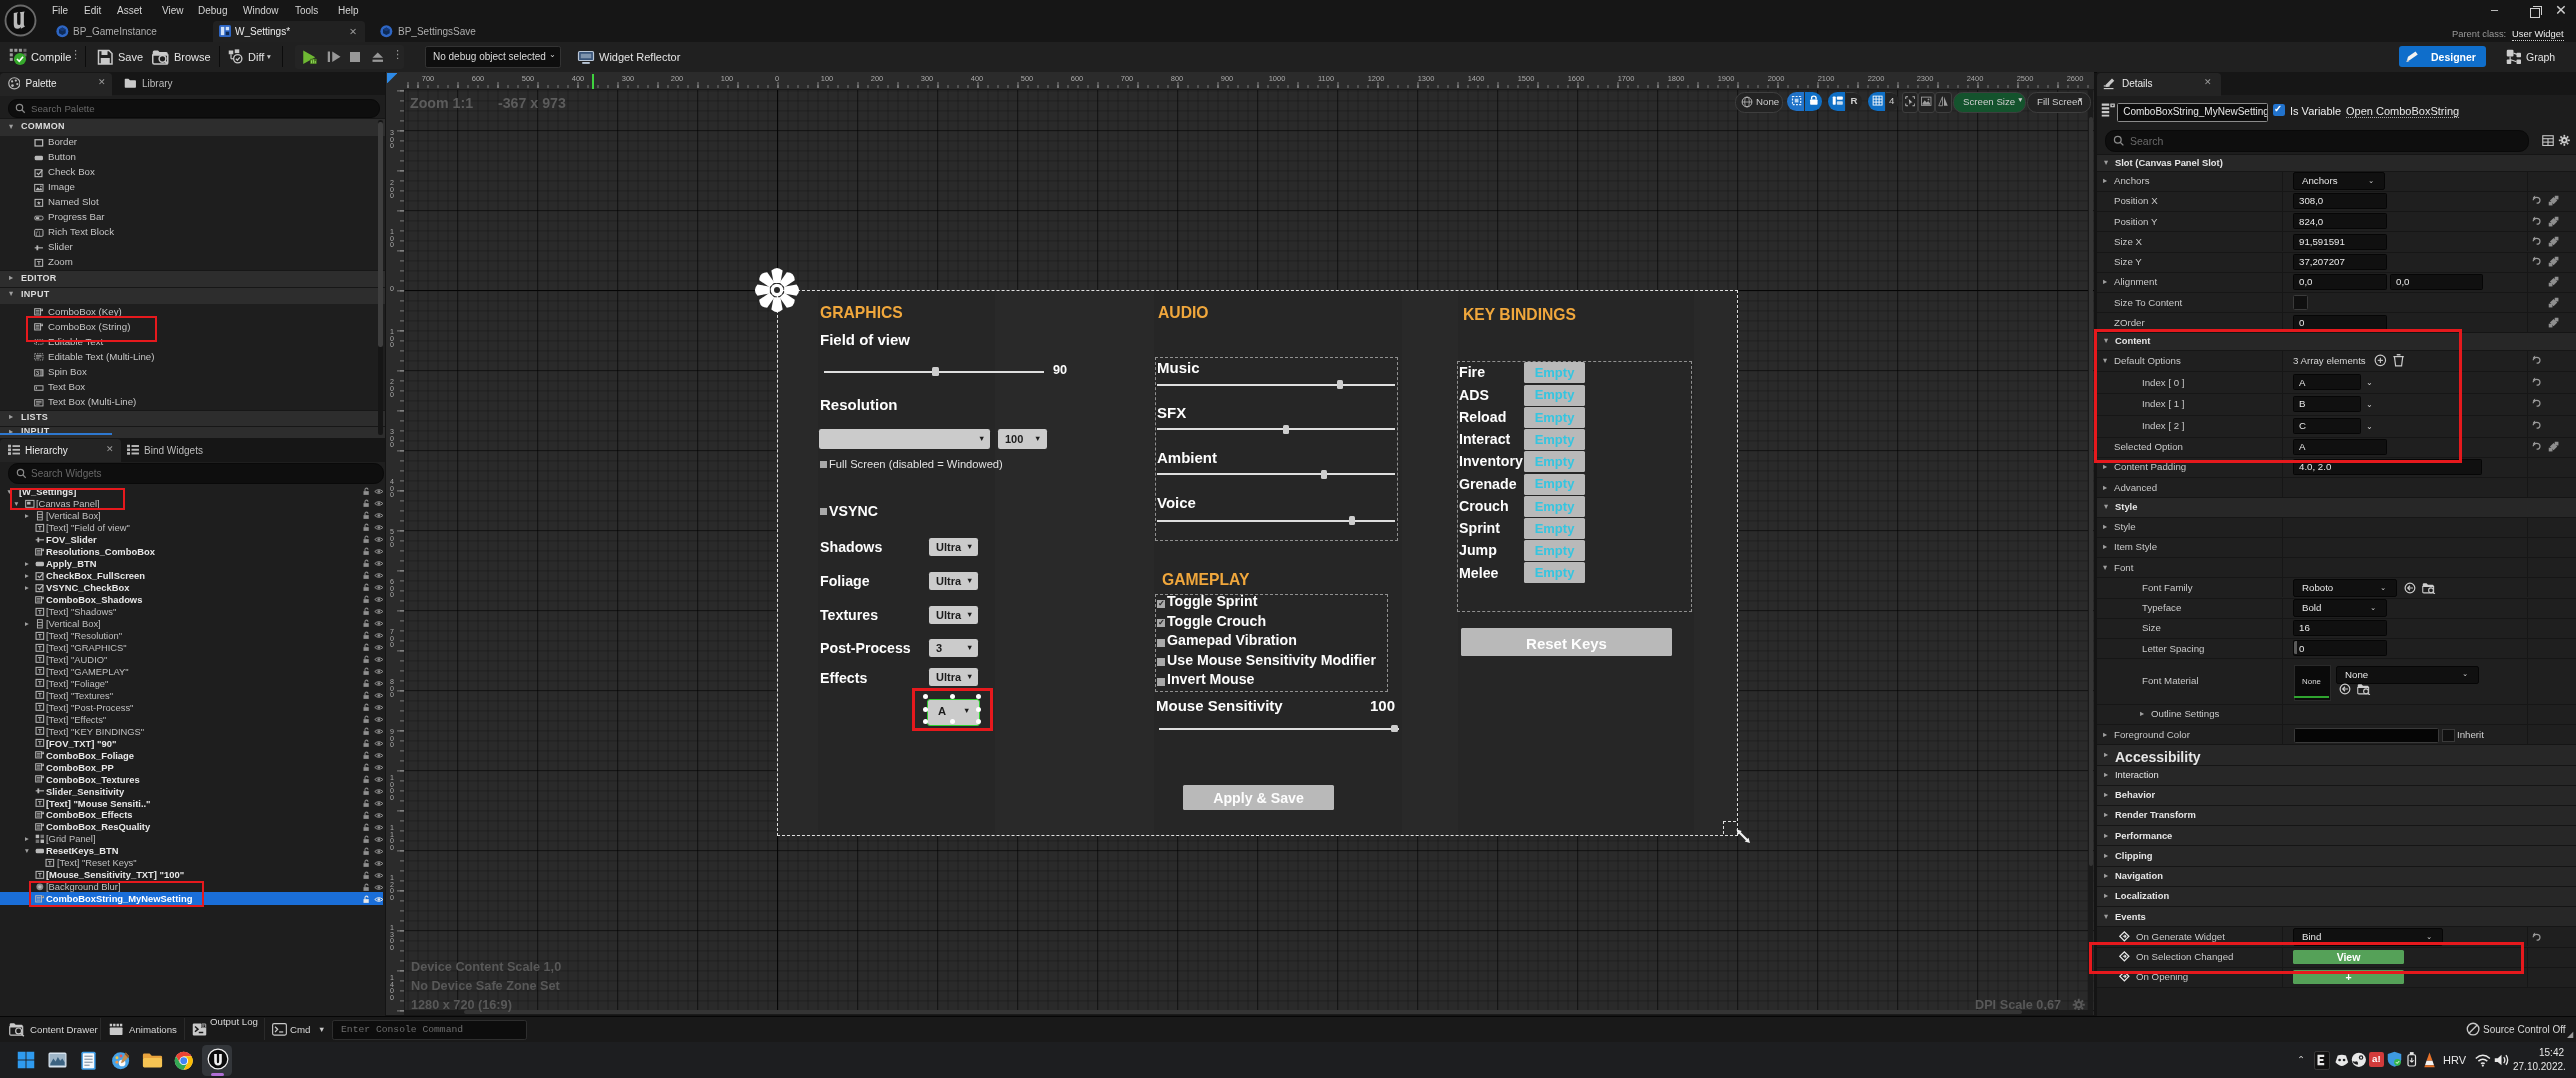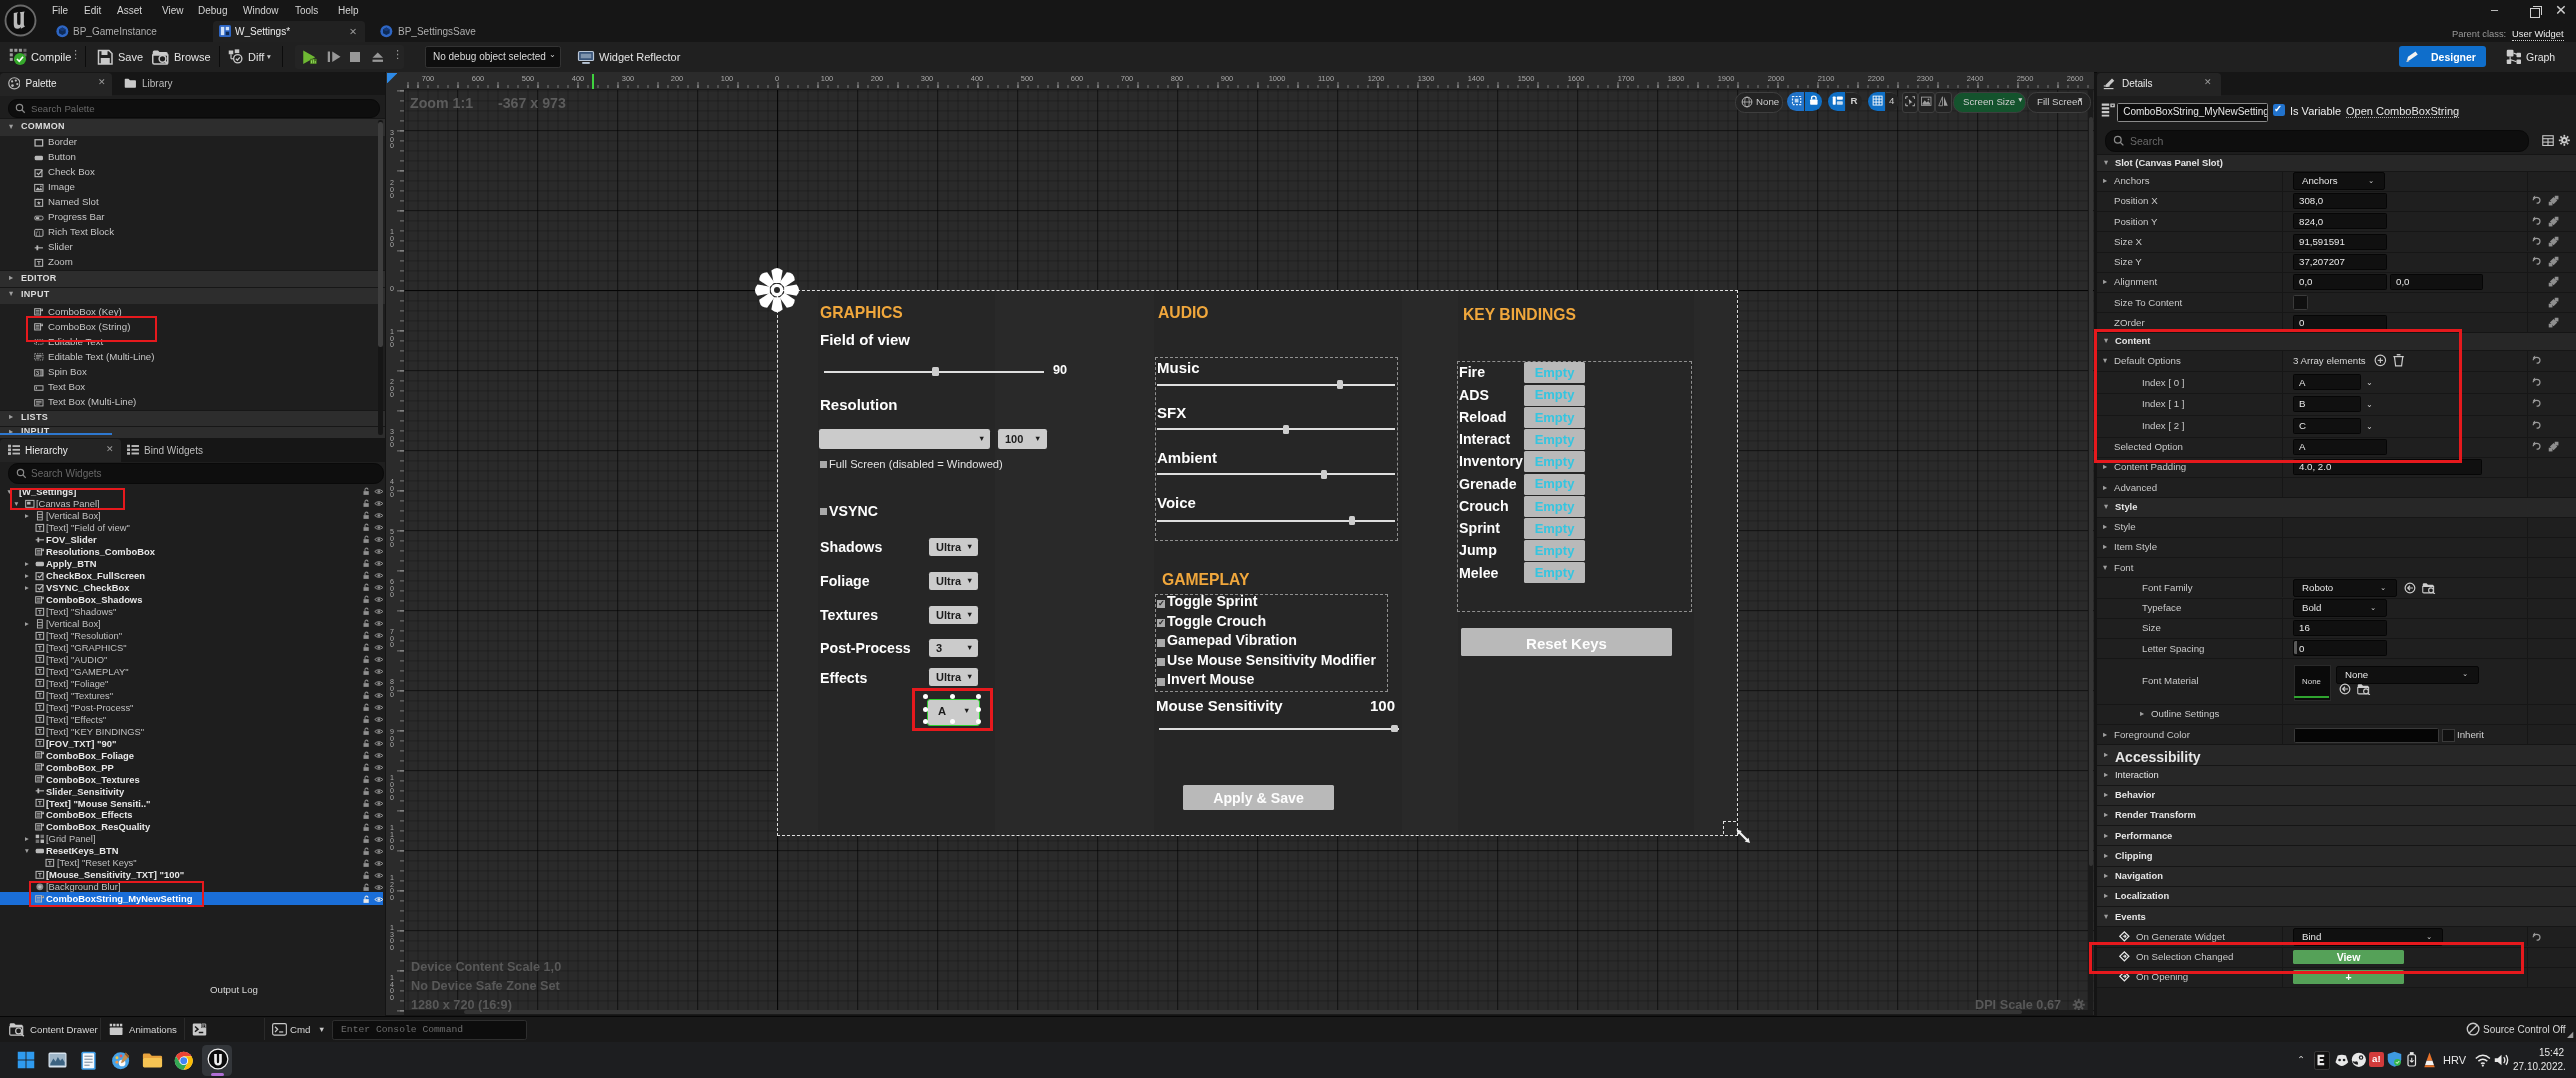--- a/index.html
+++ b/index.html
@@ -1586,21 +1586,21 @@
   </svg>
 <div class="tx" style="left:129px;top:1024px;font-size:9.7px;color:#d8d8d8">Animations</div>
 <div class="a" style="left:184px;top:1018px;width:0.7px;height:22px;background:#2a2a2a"></div>
 <svg class="a" style="left:192px;top:1022px" width="15" height="15" viewBox="0 0 20 20">
 <rect x="1" y="2" width="18" height="16" rx="1.5" fill="#c9c9c9"></rect>
 <path d="M4 6 L8 9.5 L4 13" stroke="#191919" stroke-width="2" fill="none"></path>
     <line x1="9" y1="14" x2="15" y2="14" stroke="#191919" stroke-width="2"></line>
 <rect x="12" y="1" width="7" height="7" fill="#191919"></rect>
     <path d="M13 2.5 L18 2.5 L18 7.5 L13 7.5 Z M13.8 4 L17 4 M13.8 5.5 L16 5.5" stroke="#c9c9c9" stroke-width="0.9" fill="none"></path>
   </svg>
-<div class="tx" style="left:210px;top:984px;font-size:9.7px;color:#d8d8d8">Output Log</div>
+<div class="tx" style="left:210px;top:1016px;font-size:9.7px;color:#d8d8d8">Output Log</div>
 <div class="a" style="left:264px;top:1018px;width:0.7px;height:22px;background:#2a2a2a"></div>
 <svg class="a" style="left:272px;top:1023px" width="15" height="12.7" viewBox="0 0 20 17">
 <rect x="0.8" y="0.8" width="18.4" height="15.4" rx="2" fill="none" stroke="#c9c9c9" stroke-width="1.5"></rect>
 <path d="M4 5 L7.5 8.5 L4 12" stroke="#c9c9c9" stroke-width="1.7" fill="none"></path>
     <line x1="9.5" y1="12" x2="15" y2="12" stroke="#c9c9c9" stroke-width="1.7"></line>
   </svg>
 <div class="tx" style="left:290px;top:1024px;font-size:9.7px;color:#d8d8d8">Cmd</div>
 <div class="tx" style="left:318px;top:1025px;font-size:7.5px;color:#c9c9c9">▼</div>
 <div class="a" style="left:332px;top:1020px;width:193px;height:18px;background:#0d0d0d;border:0.7px solid #2e2e2e;border-radius:2.2px"></div>
 <div class="tx" style="left:341px;top:1024px;font-size:9.7px;color:#6e6e6e;font-family:'Liberation Mono',monospace">Enter Console Command</div>

